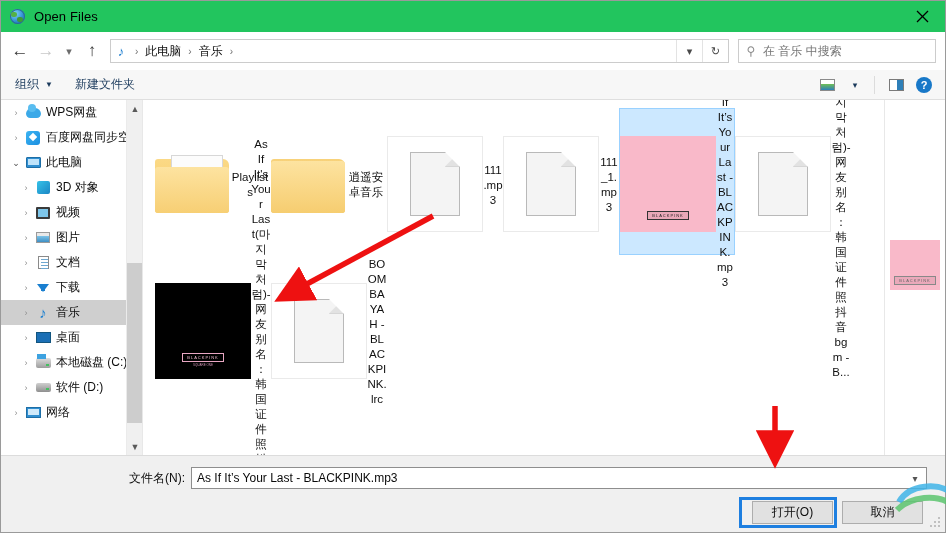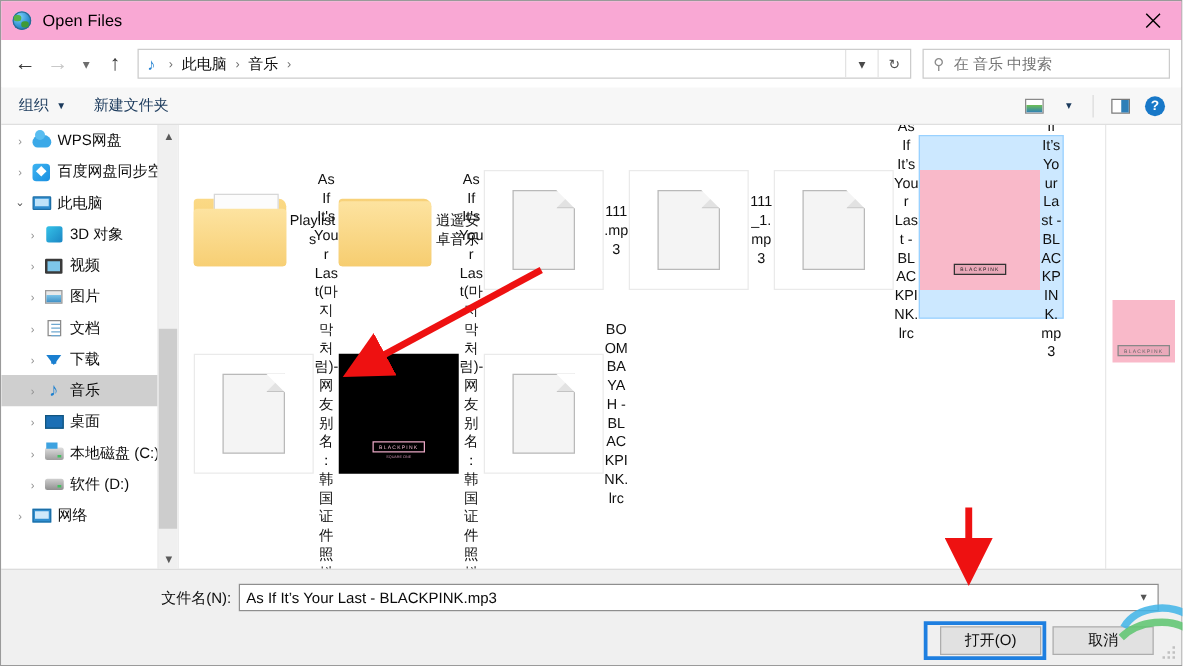--- a/index.html
+++ b/index.html
@@ -13,21 +13,21 @@
     position: relative;
     width: 946px; height: 533px;
     background: #ffffff;
     border: 1px solid #9a9a9a;
     display: flex; flex-direction: column;
   }
 
   
   #titlebar {
     height: 31px; min-height: 31px;
-    background: #f9a8d4;
+    background: #22c55e;
     display: flex; align-items: center;
     position: relative;
   }
   #title-icon {
     width: 16px; height: 16px; margin-left: 9px; margin-right: 8px;
     position: relative; flex: 0 0 auto;
   }
   .globe {
     width: 15px; height: 15px; border-radius: 50%;
     background: radial-gradient(circle at 35% 30%, #7fd3ff 0%, #2f8fd0 55%, #15608f 100%);
@@ -571,30 +571,20 @@
           <div class="tile">
             <div class="thumb-wrap">
               <div class="thumb-box">
                 <div class="docicon">
                   <div class="fold"></div>
                 </div>
               </div>
             </div>
             <div class="tile-label">111_1.mp3</div>
           </div>
-          <div class="tile">
-            <div class="thumb-wrap">
-              <div class="thumb-box">
-                <div class="docicon">
-                  <div class="fold"></div>
-                </div>
-              </div>
-            </div>
-            <div class="tile-label">As If It’s Your Last - BLACKPINK.lrc</div>
-          </div>
           <div class="tile selected">
             <div class="thumb-wrap">
               <div class="cover pink">
                 <div style="text-align: center;">
                   <div class="bp-logo">BLACKPINK</div>
                 </div>
               </div>
             </div>
             <div class="tile-label">As If It’s Your Last - BLACKPINK.mp3</div>
           </div>

